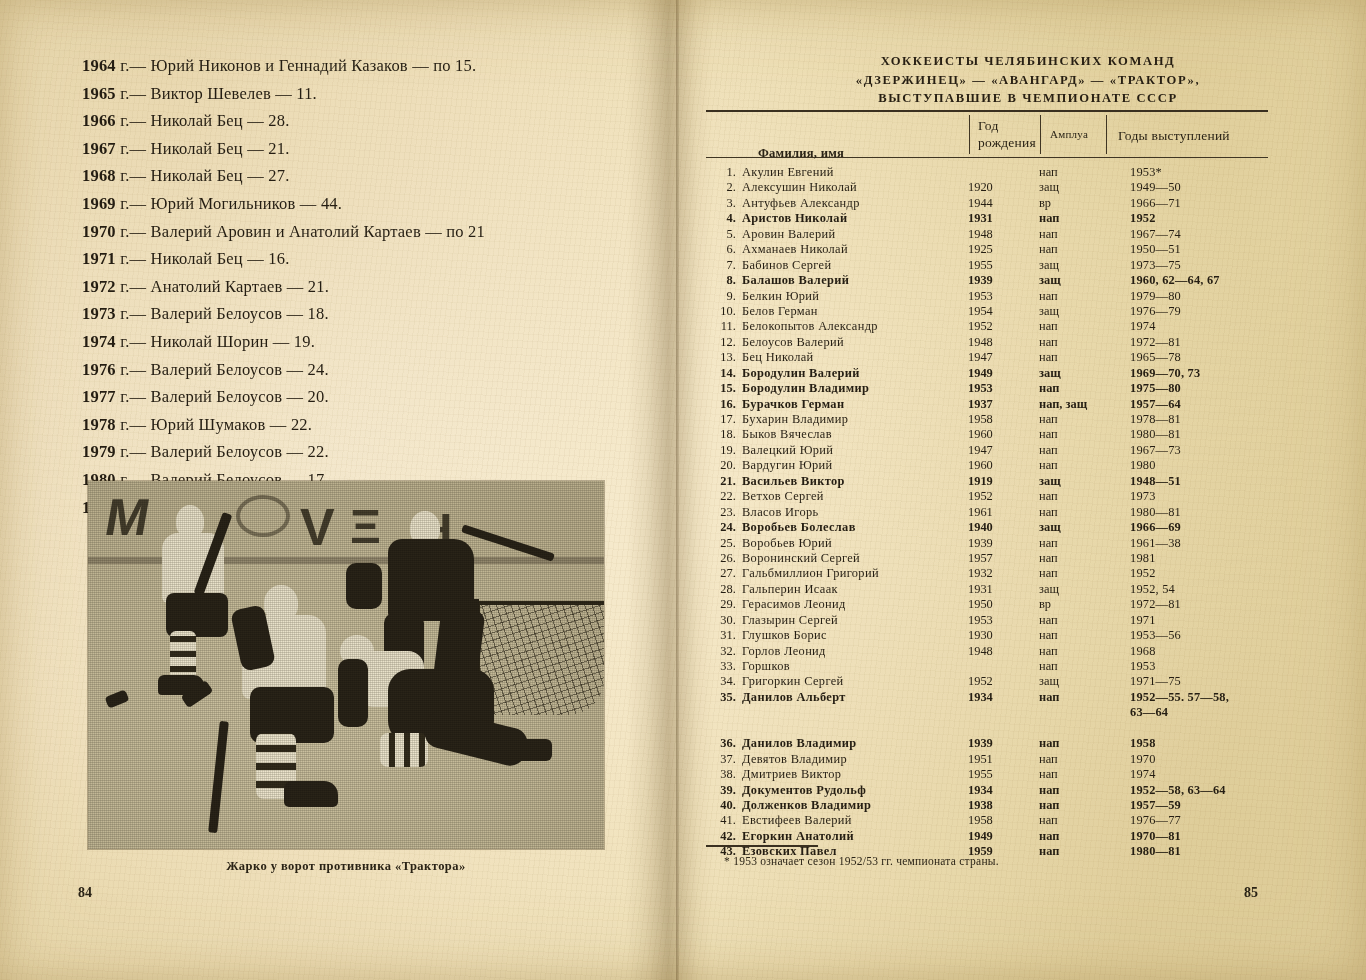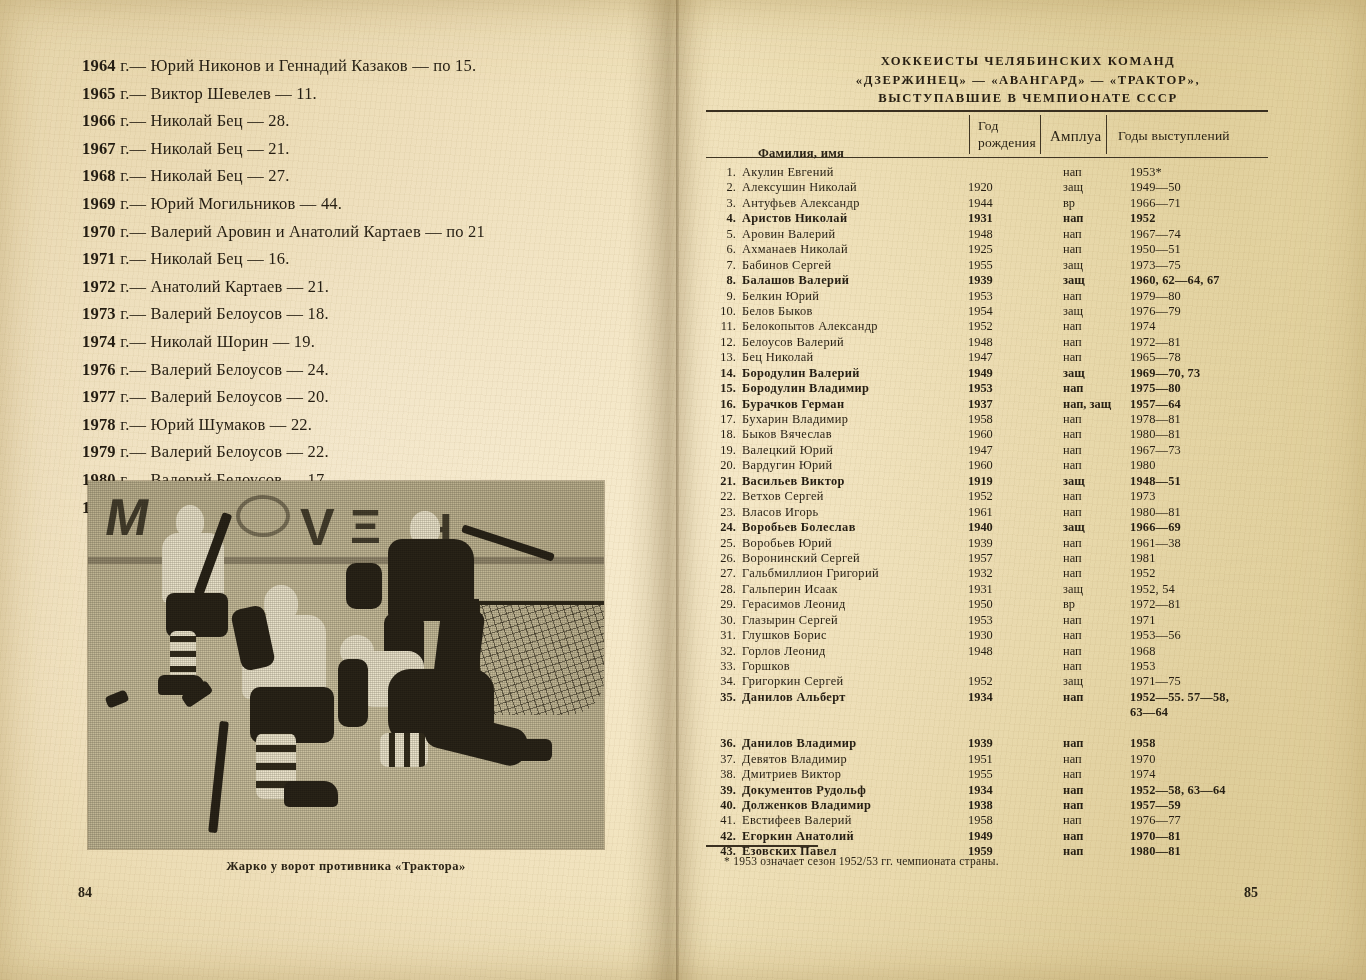--- a/index.html
+++ b/index.html
@@ -180,21 +180,21 @@
   }
   .thead .cell {
     position: absolute;
     font-size: 12.6px;
     font-weight: bold;
     color: #2a2316;
     letter-spacing: .25px;
   }
   .thead .c-name  { left: 52px;  top: 34px; }
   .thead .c-year  { left: 272px; top: 6px; line-height: 16.5px; font-weight: normal; font-size: 13.5px; }
-  .thead .c-role  { left: 344px; top: 16px; font-weight: normal; font-size: 15px; }
+  .thead .c-role  { left: 344px; top: 16px; font-weight: normal; font-size: 11px; }
   .thead .c-years { left: 412px; top: 16px; font-weight: normal; font-size: 13.5px; }
   .vdiv {
     position: absolute;
     top: 3px;
     bottom: 3px;
     width: 1px;
     background: #3f3523;
   }
   .vdiv.v1 { left: 263px; }
   .vdiv.v2 { left: 334px; }
@@ -211,21 +211,21 @@
   .trow.gap { height: 15.45px; }
   .trow .num {
     position: absolute;
     left: 0;
     width: 30px;
     text-align: right;
     letter-spacing: .1px;
   }
   .trow .nm    { position: absolute; left: 36px; letter-spacing: .35px; }
   .trow .by    { position: absolute; left: 262px; }
-  .trow .rl    { position: absolute; left: 333px; margin-left: 24px; }
+  .trow .rl    { position: absolute; left: 333px; }
   .trow .yrs   { position: absolute; left: 424px; letter-spacing: .2px; }
   .trow .yrs2  { position: absolute; left: 424px; letter-spacing: .2px; }
   .bold        { font-weight: bold; }
 
   .footnote-rule {
     position: absolute;
     left: 16px;
     top: 845px;
     width: 112px;
     height: 2px;
@@ -419,21 +419,21 @@
           </div>
           <div class="trow">
             <span class="num">9.</span>
             <span class="nm">Белкин Юрий</span>
             <span class="by">1953</span>
             <span class="rl">нап</span>
             <span class="yrs">1979—80</span>
           </div>
           <div class="trow">
             <span class="num">10.</span>
-            <span class="nm">Белов Быков</span>
+            <span class="nm">Белов Герман</span>
             <span class="by">1954</span>
             <span class="rl">защ</span>
             <span class="yrs">1976—79</span>
           </div>
           <div class="trow">
             <span class="num">11.</span>
             <span class="nm">Белокопытов Александр</span>
             <span class="by">1952</span>
             <span class="rl">нап</span>
             <span class="yrs">1974</span>

